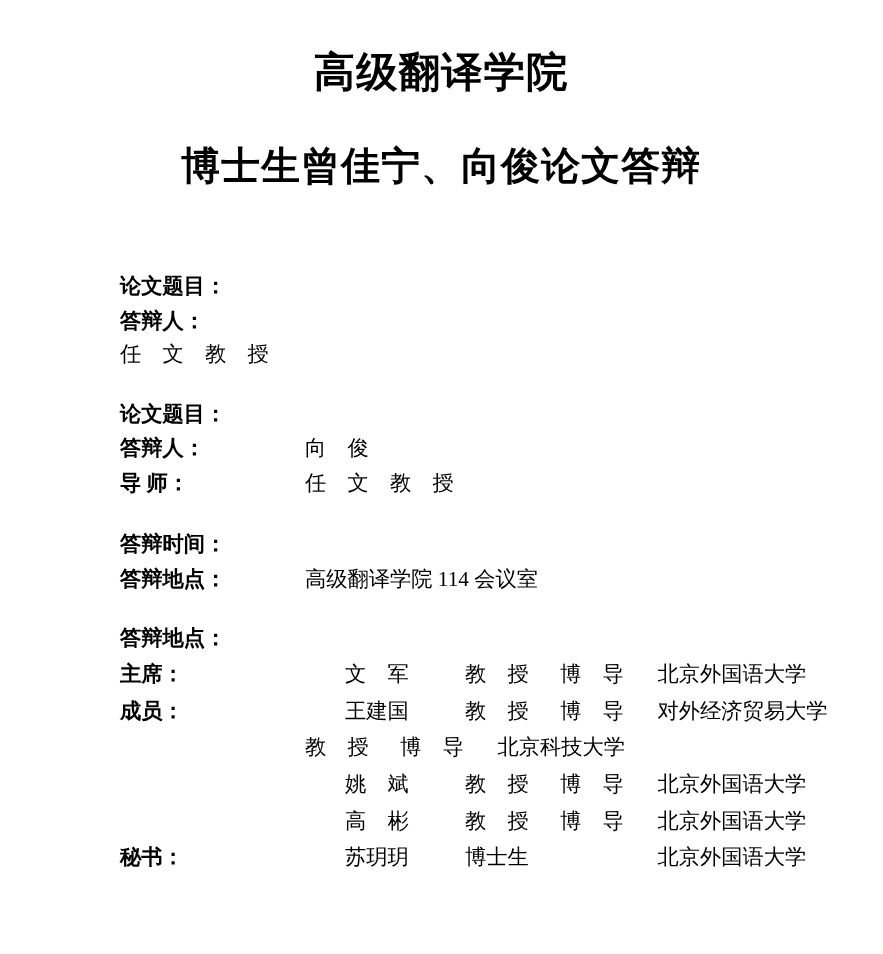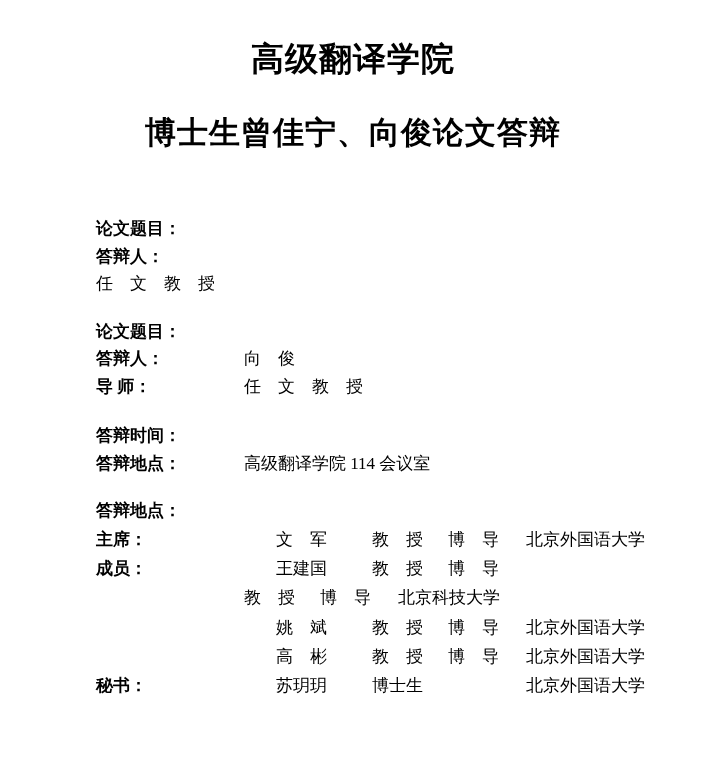--- a/index.html
+++ b/index.html
@@ -155,20 +155,21 @@
         <div class="c-rank">教　授</div>
         <div class="c-adv">博　导</div>
         <div class="c-org">北京外国语大学</div>
       </div>
 
       <div class="committee-row">
         <div class="label">成员：</div>
         <div class="c-name">王建国</div>
         <div class="c-rank">教　授</div>
         <div class="c-adv">博　导</div>
+        <div class="c-org">对外经济贸易大学</div>
       </div>
 
       <div class="committee-row">
         <div class="label"></div>
         <div class="c-rank">教　授</div>
         <div class="c-adv">博　导</div>
         <div class="c-org">北京科技大学</div>
       </div>
 
       <div class="committee-row">

